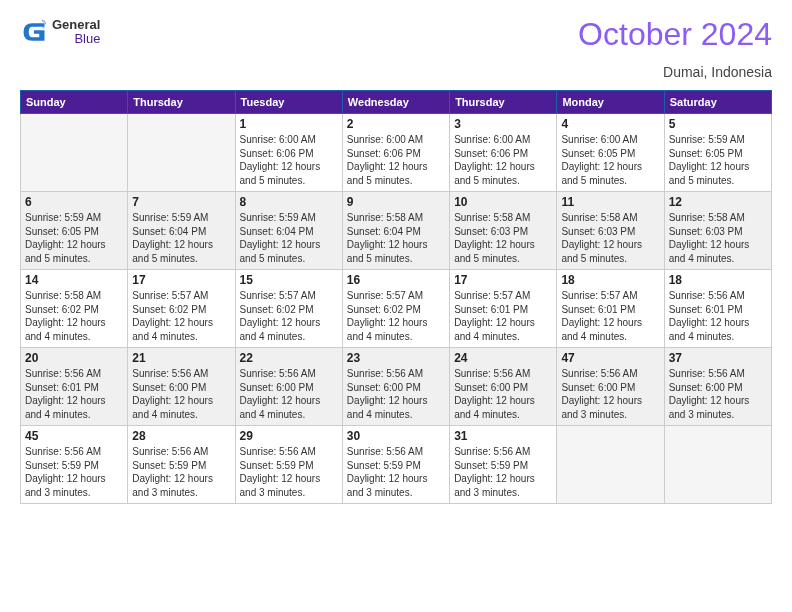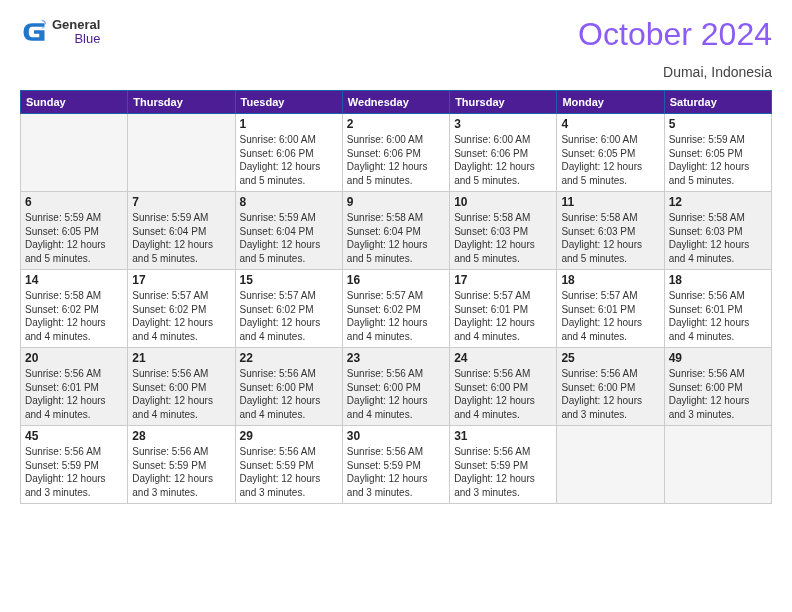--- a/index.html
+++ b/index.html
@@ -238,25 +238,25 @@
           </td>
           <td>
             <span class="day-number">23</span>
             <div class="cell-text">Sunrise: 5:56 AM<br>Sunset: 6:00 PM<br>Daylight: 12 hours<br>and 4 minutes.</div>
           </td>
           <td>
             <span class="day-number">24</span>
             <div class="cell-text">Sunrise: 5:56 AM<br>Sunset: 6:00 PM<br>Daylight: 12 hours<br>and 4 minutes.</div>
           </td>
           <td>
-            <span class="day-number">25</span>
+            <span class="day-number">47</span>
             <div class="cell-text">Sunrise: 5:56 AM<br>Sunset: 6:00 PM<br>Daylight: 12 hours<br>and 3 minutes.</div>
           </td>
           <td>
-            <span class="day-number">49</span>
+            <span class="day-number">37</span>
             <div class="cell-text">Sunrise: 5:56 AM<br>Sunset: 6:00 PM<br>Daylight: 12 hours<br>and 3 minutes.</div>
           </td>
         </tr>
         <tr>
           <td>
             <span class="day-number">45</span>
             <div class="cell-text">Sunrise: 5:56 AM<br>Sunset: 5:59 PM<br>Daylight: 12 hours<br>and 3 minutes.</div>
           </td>
           <td>
             <span class="day-number">28</span>

